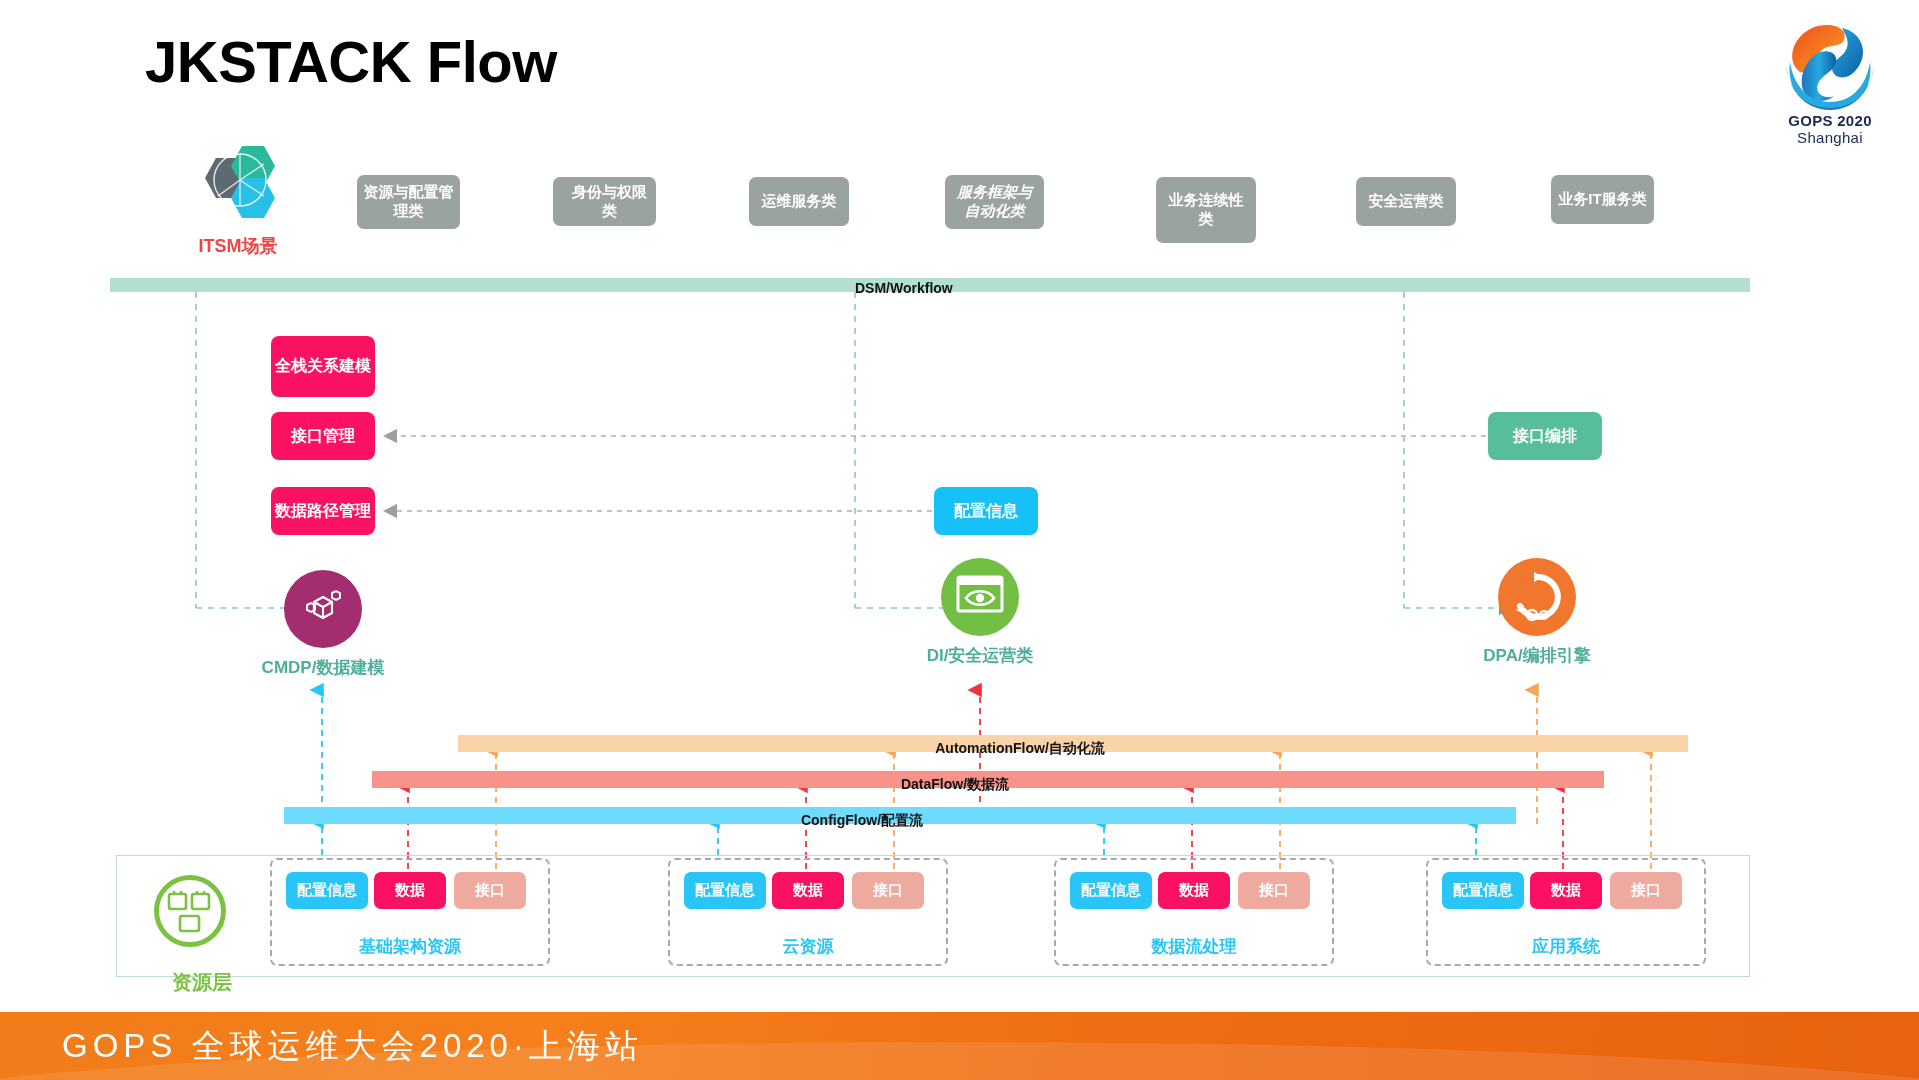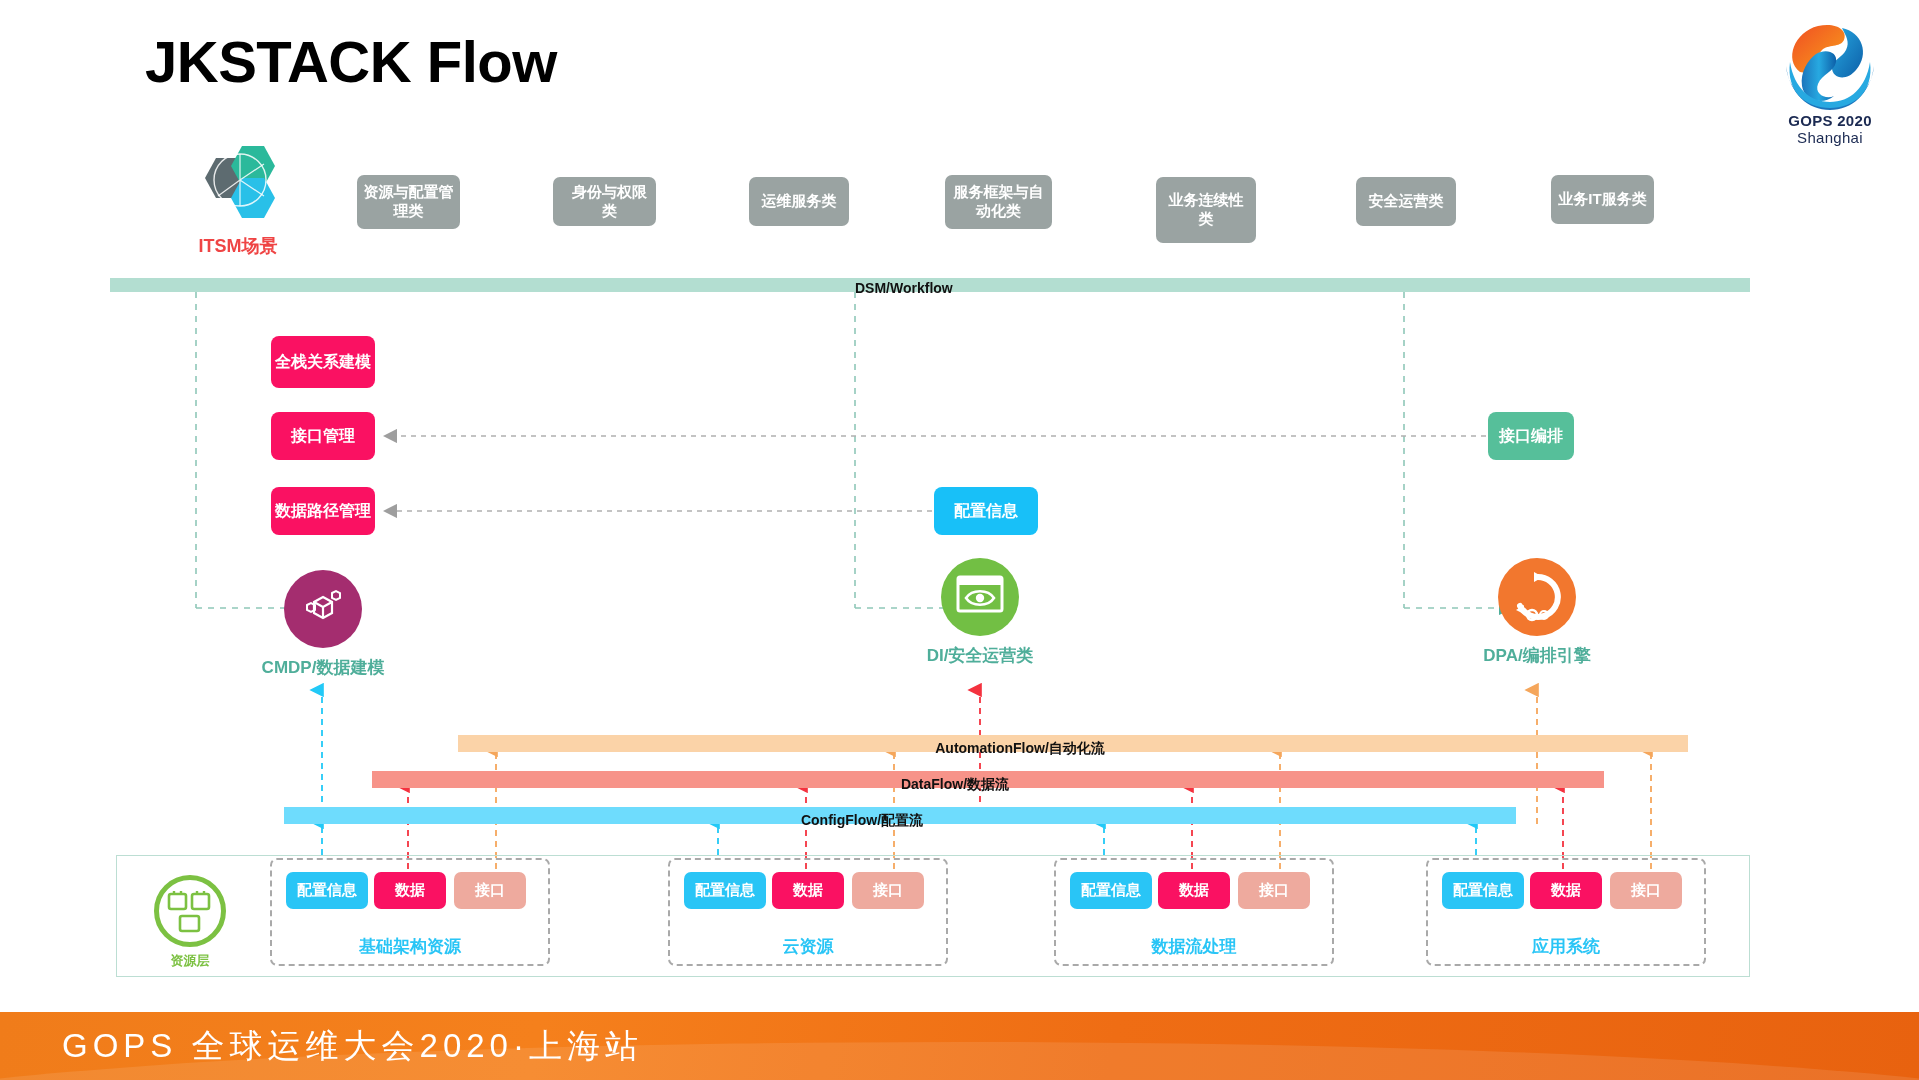--- a/index.html
+++ b/index.html
@@ -62,21 +62,21 @@
     white-space:nowrap;
   }
 
   
   .res-frame {
     position:absolute; left:116px; top:855px; width:1634px; height:122px;
     border:1.5px solid #bcded3;
   }
   .res-icon-wrap { position:absolute; left:148px; top:875px; width:84px; text-align:center; }
   .res-circle { width:72px; height:72px; border-radius:50%; border:5px solid #7cc142; margin:0 auto; position:relative;}
-  .res-label { margin-top:5px; font-size:13px; font-weight:bold; color:#7cc142; }
+  .res-label { margin-top:22px; font-size:20px; font-weight:bold; color:#7cc142;text-align:right; }
 
   .group {
     position:absolute; border:2px dashed #a9a9a9; border-radius:7px;
     top:858px; height:108px;
   }
   .group-title {
     position:absolute; bottom:6px; left:0; right:0; text-align:center;
     font-size:17px; font-weight:bold; color:#29c5f6;
   }
   .gchip {
@@ -149,21 +149,21 @@
       <circle cx="54" cy="40" r="26" fill="none" stroke="#ffffff" stroke-width="1.4" opacity="0.85"></circle>
       <path d="M54 14 L54 66 M54 40 L78 24 M54 40 L78 56 M54 40 L32 56" stroke="#ffffff" stroke-width="1.2" fill="none" opacity="0.85"></path>
     </svg>
     <div class="itsm-label">ITSM场景</div>
   </div>
 
   <div id="chips">
       <div class="chip" style="left: 357px; top: 175px; width: 103px; height: 54px;">资源与配置管理类</div>
       <div class="chip" style="left: 553px; top: 177px; width: 103px; height: 49px; padding-left: 16px;">身份与权限类</div>
       <div class="chip" style="left: 749px; top: 177px; width: 100px; height: 49px;">运维服务类</div>
-      <div class="chip" style="left: 945px; top: 175px; width: 107px; height: 54px;">服务框架与自动化类</div>
+      <div class="chip" style="left: 945px; top: 175px; width: 99px; height: 54px; font-style: italic;">服务框架与自动化类</div>
       <div class="chip" style="left: 1156px; top: 177px; width: 100px; height: 66px;">业务连续性类</div>
       <div class="chip" style="left: 1356px; top: 177px; width: 100px; height: 49px;">安全运营类</div>
       <div class="chip" style="left: 1551px; top: 175px; width: 103px; height: 49px;">业务IT服务类</div>
     </div>
 
   <div class="dsm-bar"></div>
   <div class="dsm-label">DSM/Workflow</div>
 
   <svg class="overlay">
     <defs>
@@ -211,25 +211,25 @@
     <path d="M1192,880 L1192,786" stroke="#f4323f" stroke-width="1.8" stroke-dasharray="6,5" fill="none" marker-end="url(#arrRed)"></path>
     <path d="M1563,880 L1563,786" stroke="#f4323f" stroke-width="1.8" stroke-dasharray="6,5" fill="none" marker-end="url(#arrRed)"></path>
 
     <path d="M496,880 L496,750" stroke="#f5a65b" stroke-width="1.8" stroke-dasharray="6,5" fill="none" marker-end="url(#arrOrange)"></path>
     <path d="M894,880 L894,750" stroke="#f5a65b" stroke-width="1.8" stroke-dasharray="6,5" fill="none" marker-end="url(#arrOrange)"></path>
     <path d="M1280,880 L1280,750" stroke="#f5a65b" stroke-width="1.8" stroke-dasharray="6,5" fill="none" marker-end="url(#arrOrange)"></path>
     <path d="M1651,880 L1651,750" stroke="#f5a65b" stroke-width="1.8" stroke-dasharray="6,5" fill="none" marker-end="url(#arrOrange)"></path>
   </svg>
 
   <div id="cap-boxes">
-      <div class="rbox" style="left: 271px; top: 336px; width: 104px; height: 52px; background: rgb(250, 17, 98);">全栈关系建模</div>
+      <div class="rbox" style="left: 271px; top: 336px; width: 104px; height: 61px; background: rgb(250, 17, 98);">全栈关系建模</div>
       <div class="rbox" style="left: 271px; top: 412px; width: 104px; height: 48px; background: rgb(250, 17, 98);">接口管理</div>
       <div class="rbox" style="left: 271px; top: 487px; width: 104px; height: 48px; background: rgb(250, 17, 98);">数据路径管理</div>
       <div class="rbox" style="left: 934px; top: 487px; width: 104px; height: 48px; background: rgb(24, 192, 248);">配置信息</div>
-      <div class="rbox" style="left: 1488px; top: 412px; width: 86px; height: 48px; background: rgb(86, 191, 154);">接口编排</div>
+      <div class="rbox" style="left: 1488px; top: 412px; width: 114px; height: 48px; background: rgb(86, 191, 154);">接口编排</div>
     </div>
 
   <div id="engines">
       <div class="node" style="left: 283px; top: 570px; width: 160px; margin-left: -40px;">
         <div class="node-circle" style="background: rgb(164, 45, 111);">
           <svg width="48" height="48" viewBox="0 0 48 48" style="position:absolute;left:15px;top:15px">
             <polygon points="24,12 33,17 33,28 24,33 15,28 15,17" fill="none" stroke="#fff" stroke-width="2.2"></polygon>
             <path d="M15,17 L24,22 L33,17 M24,22 L24,33" stroke="#fff" stroke-width="2.2" fill="none"></path>
             <polygon points="8,20 12,18 16,20 16,25 12,27 8,25" fill="none" stroke="#fff" stroke-width="2"></polygon>
             <polygon points="33,8 37,6 41,8 41,13 37,15 33,13" fill="none" stroke="#fff" stroke-width="2"></polygon>

